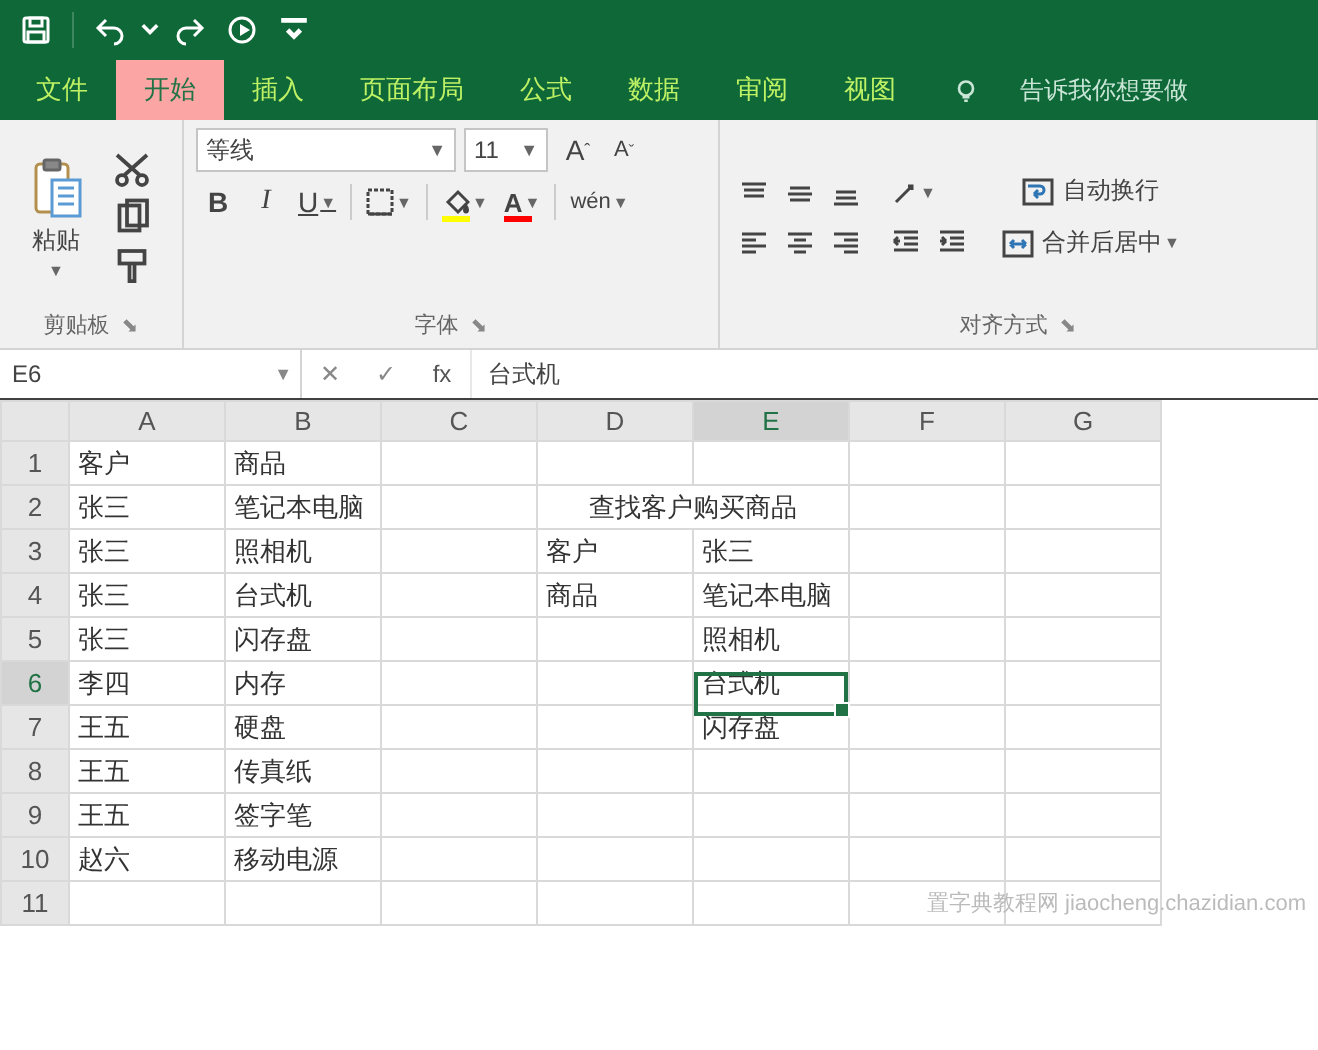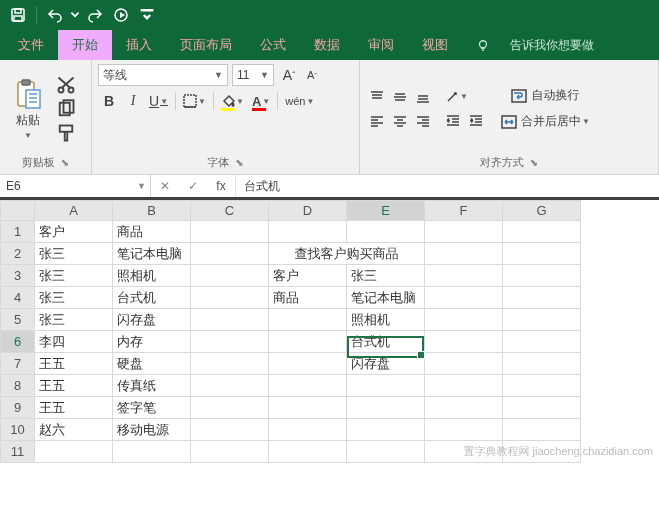--- a/index.html
+++ b/index.html
@@ -6,22 +6,22 @@
 body { background:#fff; width:659px; height:525px; overflow:hidden; font-size:12px; color:#444; }
 
 
 .titlebar { background:#0e6838; height:30px; display:flex; align-items:center; padding:0 6px; gap:2px; }
 .qat-icon { width:24px; height:24px; display:flex; align-items:center; justify-content:center; color:#fff; }
 .qat-icon svg { width:16px; height:16px; }
 .qat-sep { width:1px; height:18px; background:rgba(255,255,255,0.2); margin:0 4px; }
 
 
 .tabs { background:#0e6838; height:30px; display:flex; align-items:flex-end; padding:0 4px; }
-.tab { padding:6px 14px; color:#fca5a5; font-size:13px; cursor:pointer; }
-.tab.active { background:#f0abfc; color:#217346; }
+.tab { padding:6px 14px; color:#bef264; font-size:13px; cursor:pointer; }
+.tab.active { background:#fca5a5; color:#217346; }
 .tell-me { display:flex; align-items:center; color:#c9e6d7; margin-left:6px; padding:6px 8px; gap:20px; }
 .tell-me svg { width:14px; height:14px; }
 
 
 .ribbon { background:#f1f1f1; height:115px; border-bottom:1px solid #d4d4d4; display:flex; }
 .group { border-right:1px solid #d4d4d4; padding:4px 6px 2px 6px; display:flex; flex-direction:column; justify-content:space-between; }
 .group-body { flex:1; display:flex; align-items:center; gap:4px; }
 .group-label { text-align:center; color:#666; font-size:11px; padding:2px 0; display:flex; justify-content:center; align-items:center; gap:6px; }
 .group-label .dlg { font-size:10px; color:#888; }
 
@@ -44,21 +44,21 @@
 .bold { font-weight:bold; font-size:14px; }
 .italic { font-style:italic; font-family:serif; font-size:14px; }
 .underl { text-decoration:underline; font-size:14px; }
 .sep-v { width:1px; height:18px; background:#ccc; margin:0 2px; }
 
 
 .align-rows { display:flex; flex-direction:column; gap:2px; }
 .align-row { display:flex; align-items:center; gap:1px; }
 
 
-.fbar { height:25px; border-bottom:3px solid #404040; display:flex; align-items:stretch; background:#fff; }
+.fbar { height:25px; border-bottom:1px solid #404040; display:flex; align-items:stretch; background:#fff; }
 .namebox { width:151px; border-right:1px solid #d4d4d4; display:flex; align-items:center; padding:0 6px; position:relative; }
 .namebox .dd { position:absolute; right:4px; font-size:9px; color:#888; }
 .fx-sec { display:flex; align-items:center; border-right:1px solid #e8e8e8; }
 .fx-btn { width:28px; display:flex; align-items:center; justify-content:center; color:#888; font-size:12px; }
 .fx-btn.fx { color:#555; }
 .formula-input { flex:1; padding:0 8px; display:flex; align-items:center; }
 
 
 .grid-wrap { position:relative; }
 table.sheet { border-collapse:collapse; table-layout:fixed; }

